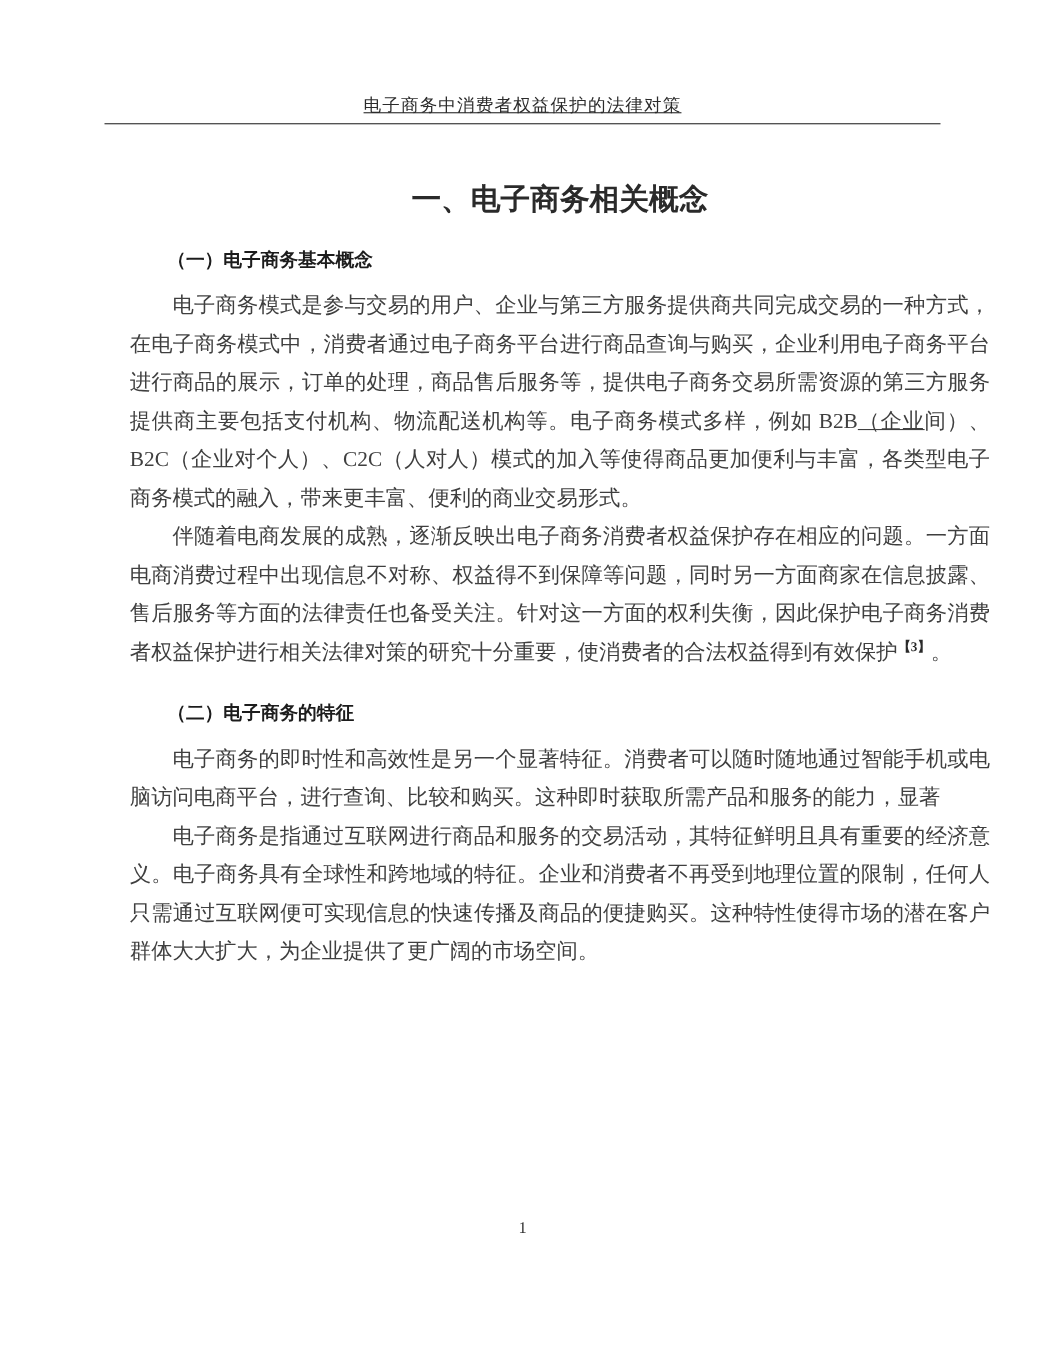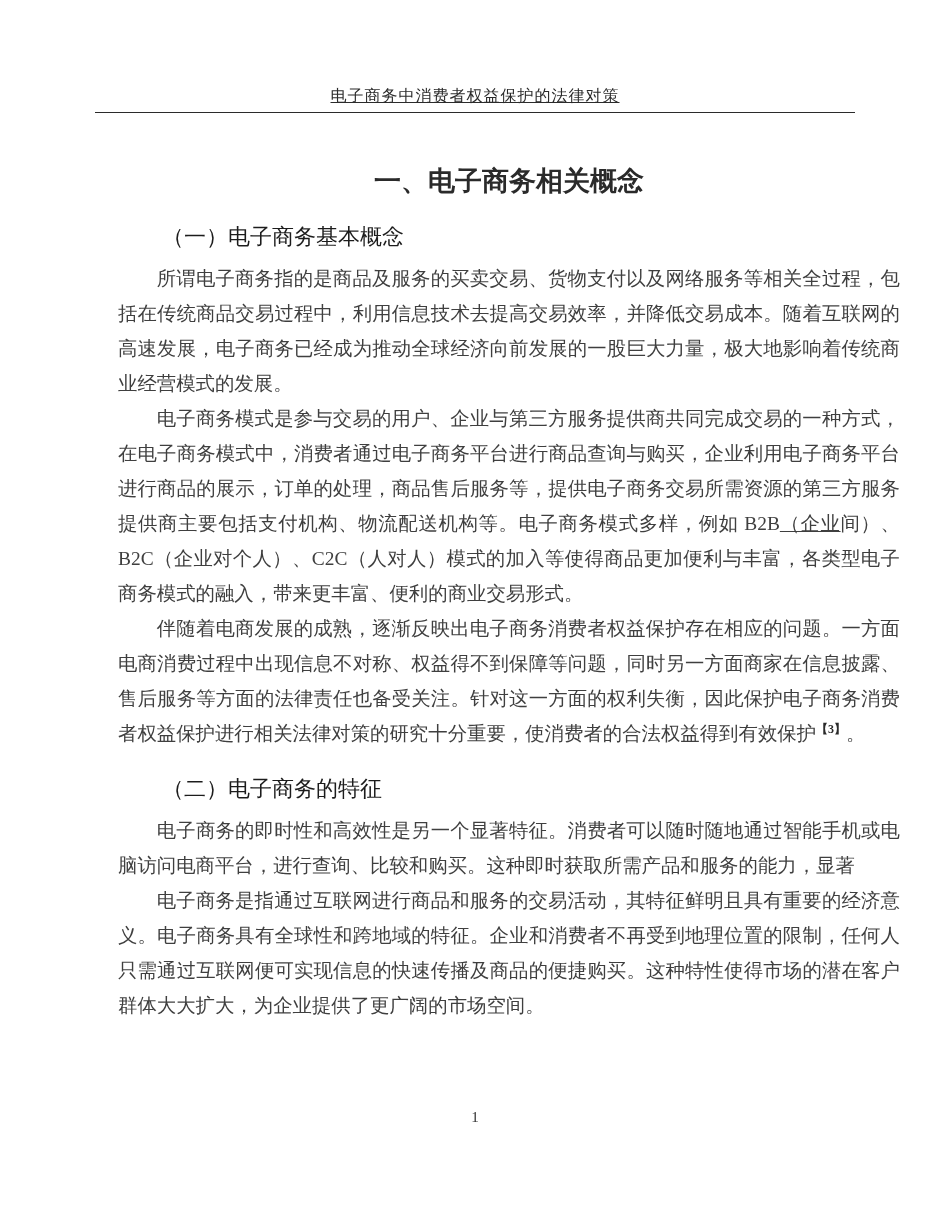--- a/index.html
+++ b/index.html
@@ -37,22 +37,22 @@
     font-family: "Liberation Sans", "DejaVu Sans", sans-serif;
     font-size: 27px;
     font-weight: bold;
     color: #2a2a2a;
     text-align: center;
     margin: 50px 0 0 0;
     line-height: 36px;
   }
   .section-heading {
     font-family: "Liberation Sans", "DejaVu Sans", sans-serif;
-    font-size: 22px;
-    font-weight: normal;
+    font-size: 17px;
+    font-weight: bold;
     color: #1c1c1c;
     margin: 24px 0 10px 0;
     line-height: 28px;
     text-indent: 2em;
   }
   .body-para {
     font-size: 19.4px;
     line-height: 35px;
     text-align: justify;
     text-indent: 2em;
@@ -89,21 +89,20 @@
   <div class="page-header">
     <span class="header-text">电子商务中消费者权益保护的法律对策</span>
   </div>
 
   <div class="content">
 
     <h1 class="doc-title">一、电子商务相关概念</h1>
 
     <h2 class="section-heading">（一）电子商务基本概念</h2>
 
-    <p class="body-para">所谓电子商务指的是商品及服务的买卖交易、货物支付以及网络服务等相关全过程，包括在传统商品交易过程中，利用信息技术去提高交易效率，并降低交易成本。随着互联网的高速发展，电子商务已经成为推动全球经济向前发展的一股巨大力量，极大地影响着传统商业经营模式的发展。</p>
 
     <p class="body-para"><span>电子商务模式是参与交易的用户、企业与第三方服务提供商共同完成交易的一种方式，在电子商务模式中，消费者通过电子商务平台进行商品查询与购买，企业利用电子商务平台进行商品的展示，订单的处理，商品售后服务等，提供电子商务交易所需资源的第三方服务提供商主要包括支付机构、物流配送机构等。电子商务模式多样，例如 B2B</span><span class="underlined">（企业</span><span>间）、B2C（企业对个人）、C2C（人对人）模式的加入等使得商品更加便利与丰富，各类型电子商务模式的融入，带来更丰富、便利的商业交易形式。</span></p>
 
     <p class="body-para"><span>伴随着电商发展的成熟，逐渐反映出电子商务消费者权益保护存在相应的问题。一方面电商消费过程中出现信息不对称、权益得不到保障等问题，同时另一方面商家在信息披露、售后服务等方面的法律责任也备受关注。针对这一方面的权利失衡，因此保护电子商务消费者权益保护进行相关法律对策的研究十分重要，使消费者的合法权益得到有效保护</span><sup class="footnote">【3】</sup><span>。</span></p>
 
     <h2 class="section-heading">（二）电子商务的特征</h2>
 
     <p class="body-para">电子商务的即时性和高效性是另一个显著特征。消费者可以随时随地通过智能手机或电脑访问电商平台，进行查询、比较和购买。这种即时获取所需产品和服务的能力，显著</p>
 
     <p class="body-para">电子商务是指通过互联网进行商品和服务的交易活动，其特征鲜明且具有重要的经济意义。电子商务具有全球性和跨地域的特征。企业和消费者不再受到地理位置的限制，任何人只需通过互联网便可实现信息的快速传播及商品的便捷购买。这种特性使得市场的潜在客户群体大大扩大，为企业提供了更广阔的市场空间。</p>

